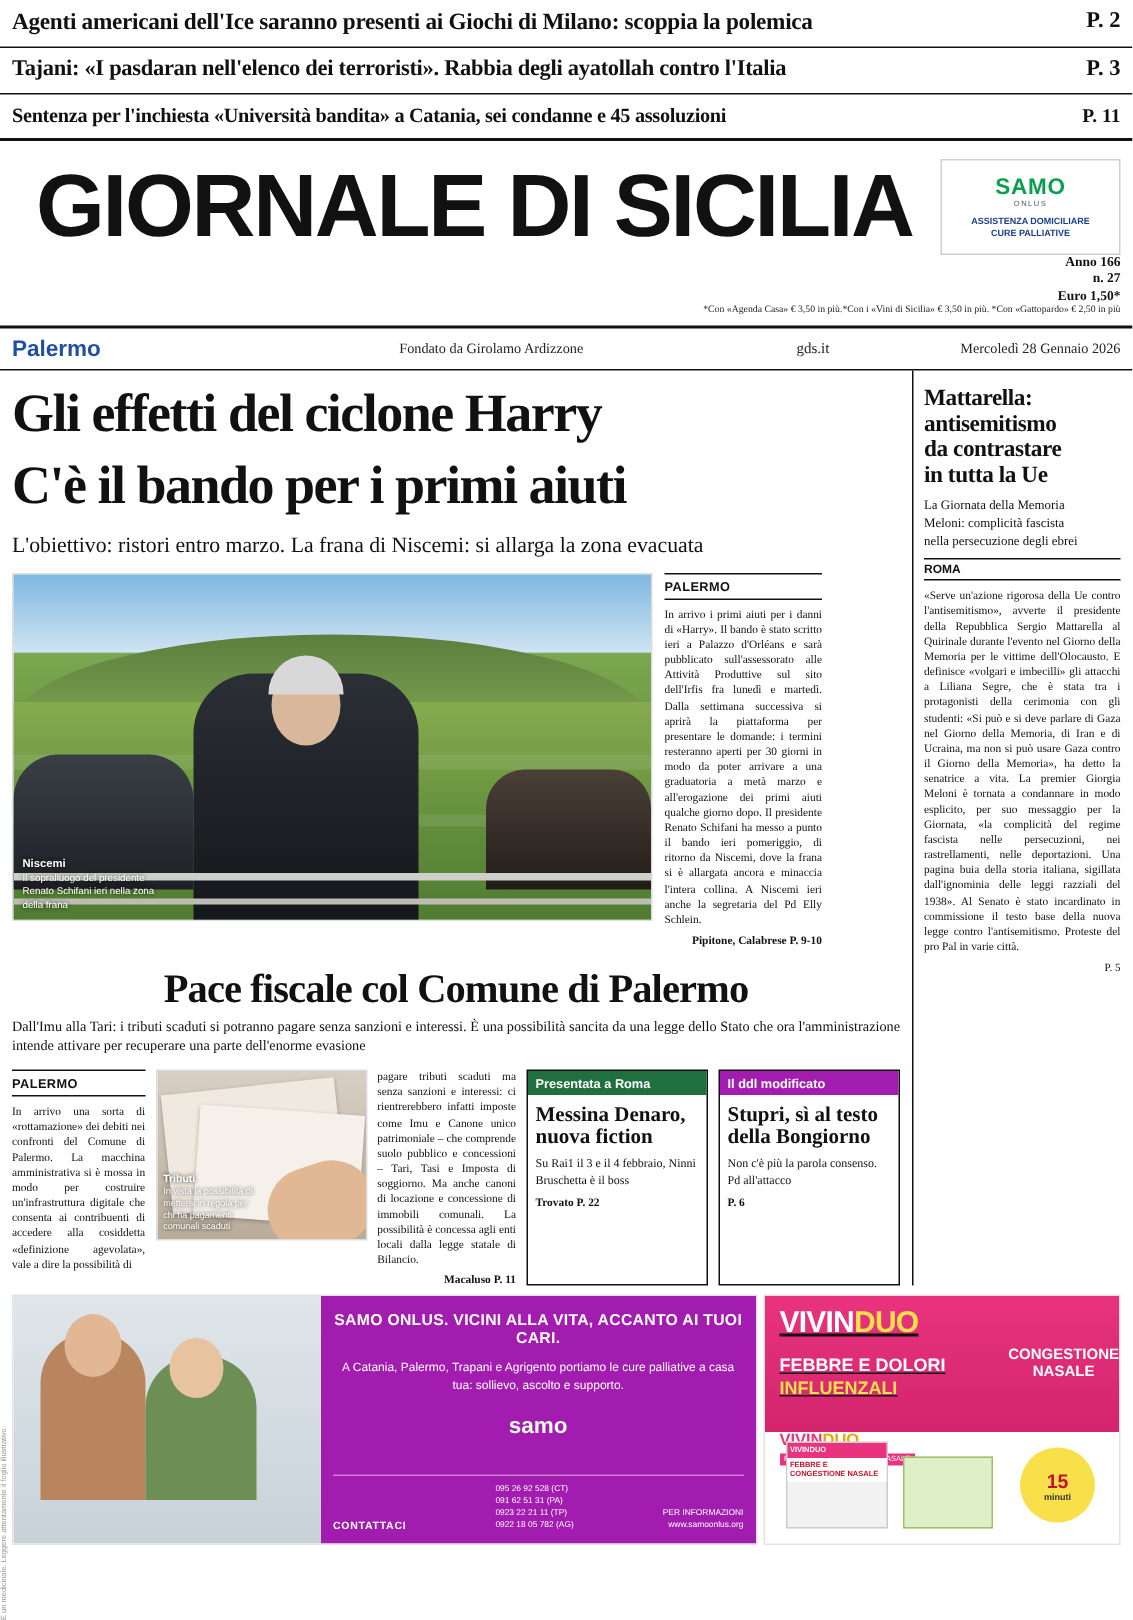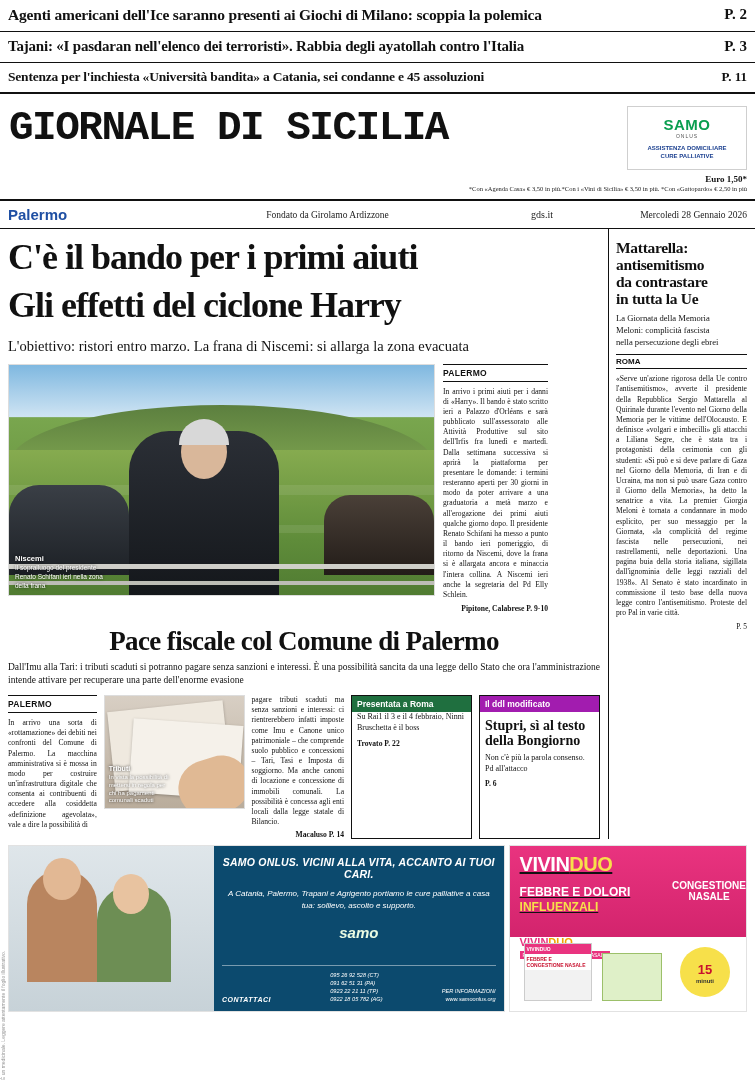--- a/index.html
+++ b/index.html
@@ -31,26 +31,26 @@
     font-weight:bold;font-size:15px;white-space:nowrap;margin-left:10px;
   }
   .teaser.t3 .pg{font-size:13px;}
 
   
   .masthead{
     position:relative;
     padding:8px 8px 0 8px;
   }
   .mast-title{
-    font-family:Liberation Mono, monospace;
+    font-family:Liberation Sans, sans-serif;
     font-weight:bold;
-    font-size:41px;
+    font-size:59px;
     letter-spacing:-1.5px;
     line-height:1.0;
-    margin:6px 0 0 1px;
+    margin:6px 0 0 16px;
     white-space:nowrap;
   }
   .mast-meta{
     text-align:right;
     margin-top:2px;
   }
   .mast-meta .anno{font-size:9px;font-weight:bold;line-height:1.25;}
   .mast-meta .small{font-size:6.5px;line-height:1.3;color:#222;}
   .logo-box{
     position:absolute;right:8px;top:12px;
@@ -221,21 +221,21 @@
     background:#ffffff;border:1px solid #e2e2e2;display:flex;
   }
   .ad-left .photo-l{
     width:205px;height:100%;background:linear-gradient(#dfe6ea,#c7d2d8);position:relative;
   }
   .ad-left .photo-l .p1{position:absolute;left:18px;top:24px;width:70px;height:112px;background:#b9855f;border-radius:34px 34px 0 0;}
   .ad-left .photo-l .p1h{position:absolute;left:34px;top:12px;width:38px;height:42px;border-radius:50%;background:#e2b894;}
   .ad-left .photo-l .p2{position:absolute;left:88px;top:40px;width:74px;height:96px;background:#6d8e54;border-radius:34px 34px 0 0;}
   .ad-left .photo-l .p2h{position:absolute;left:104px;top:28px;width:36px;height:40px;border-radius:50%;background:#e8c3a0;}
   .ad-left .green{
-    flex:1;background:#0c4a6e;color:#fff;padding:10px 8px;box-sizing:border-box;position:relative;font-style:italic;
+    flex:1;background:#a21caf;color:#fff;padding:10px 8px;box-sizing:border-box;position:relative;
   }
   .ad-left .green .a1{font-family:"Liberation Sans", sans-serif;font-weight:bold;font-size:10.5px;text-align:center;letter-spacing:.2px;}
   .ad-left .green .a2{font-family:"Liberation Sans", sans-serif;font-size:8px;text-align:center;margin-top:8px;line-height:1.5;}
   .ad-left .green .samo2{
     text-align:center;margin-top:12px;font-family:"Liberation Sans", sans-serif;
     font-weight:bold;font-size:15px;color:#eafbe3;
   }
   .ad-left .green .contact{
     position:absolute;left:8px;bottom:8px;right:8px;border-top:1px solid rgba(255,255,255,.45);
     padding-top:5px;display:flex;justify-content:space-between;align-items:flex-end;
@@ -329,22 +329,22 @@
     <div class="edition-city">Palermo</div>
     <div class="edition-founder">Fondato da Girolamo Ardizzone</div>
     <div class="edition-site">gds.it</div>
     <div class="edition-date">Mercoledì 28 Gennaio 2026</div>
   </div>
 
   <div class="body">
 
     <div class="left">
 
+      <div class="headline">Gli effetti del ciclone Harry</div>
       <div class="headline">C'è il bando per i primi aiuti</div>
-      <div class="headline">Gli effetti del ciclone Harry</div>
       <div class="subhead">L'obiettivo: ristori entro marzo. La frana di Niscemi: si allarga la zona evacuata</div>
 
       <div class="lead-wrap">
         <div class="photo">
           <div class="sky"></div>
           <div class="hill"></div>
           <div class="field"></div>
           <div class="stripe" style="left:0;top:120px;width:100%;height:10px;"></div>
           <div class="stripe" style="left:0;top:160px;width:100%;height:8px;"></div>
           <div class="crowdL"></div>
@@ -378,26 +378,28 @@
           <div class="paper"></div>
           <div class="paper2"></div>
           <div class="hand"></div>
           <div class="cap">
             <b>Tributi</b><br>
             <span>In vista la possibilità di mettersi in regola per chi ha pagamenti comunali scaduti</span>
           </div>
         </div>
         <div class="lw-text">
           <div class="coltext">pagare tributi scaduti ma senza sanzioni e interessi: ci rientrerebbero infatti imposte come Imu e Canone unico patrimoniale – che comprende suolo pubblico e concessioni – Tari, Tasi e Imposta di soggiorno. Ma anche canoni di locazione e concessione di immobili comunali. La possibilità è concessa agli enti locali dalla legge statale di Bilancio.</div>
-          <div class="byline2">Macaluso  P. 14</div>
+          <div class="byline2">Macaluso  P. 11</div>
         </div>
 
         <div class="boxes">
           <div class="box">
             <div class="bhead">Presentata a Roma</div>
+            <div class="btitle" style="white-space:pre-line">Messina Denaro,
+nuova fiction</div>
             <div class="btext">Su Rai1 il 3 e il 4 febbraio, Ninni Bruschetta è il boss</div>
             <div class="bfoot">Trovato  P. 22</div>
           </div>
           <div class="box">
             <div class="bhead alt">Il ddl modificato</div>
             <div class="btitle" style="white-space:pre-line">Stupri, sì al testo
 della Bongiorno</div>
             <div class="btext">Non c'è più la parola consenso. Pd all'attacco</div>
             <div class="bfoot">P. 6</div>
           </div>

